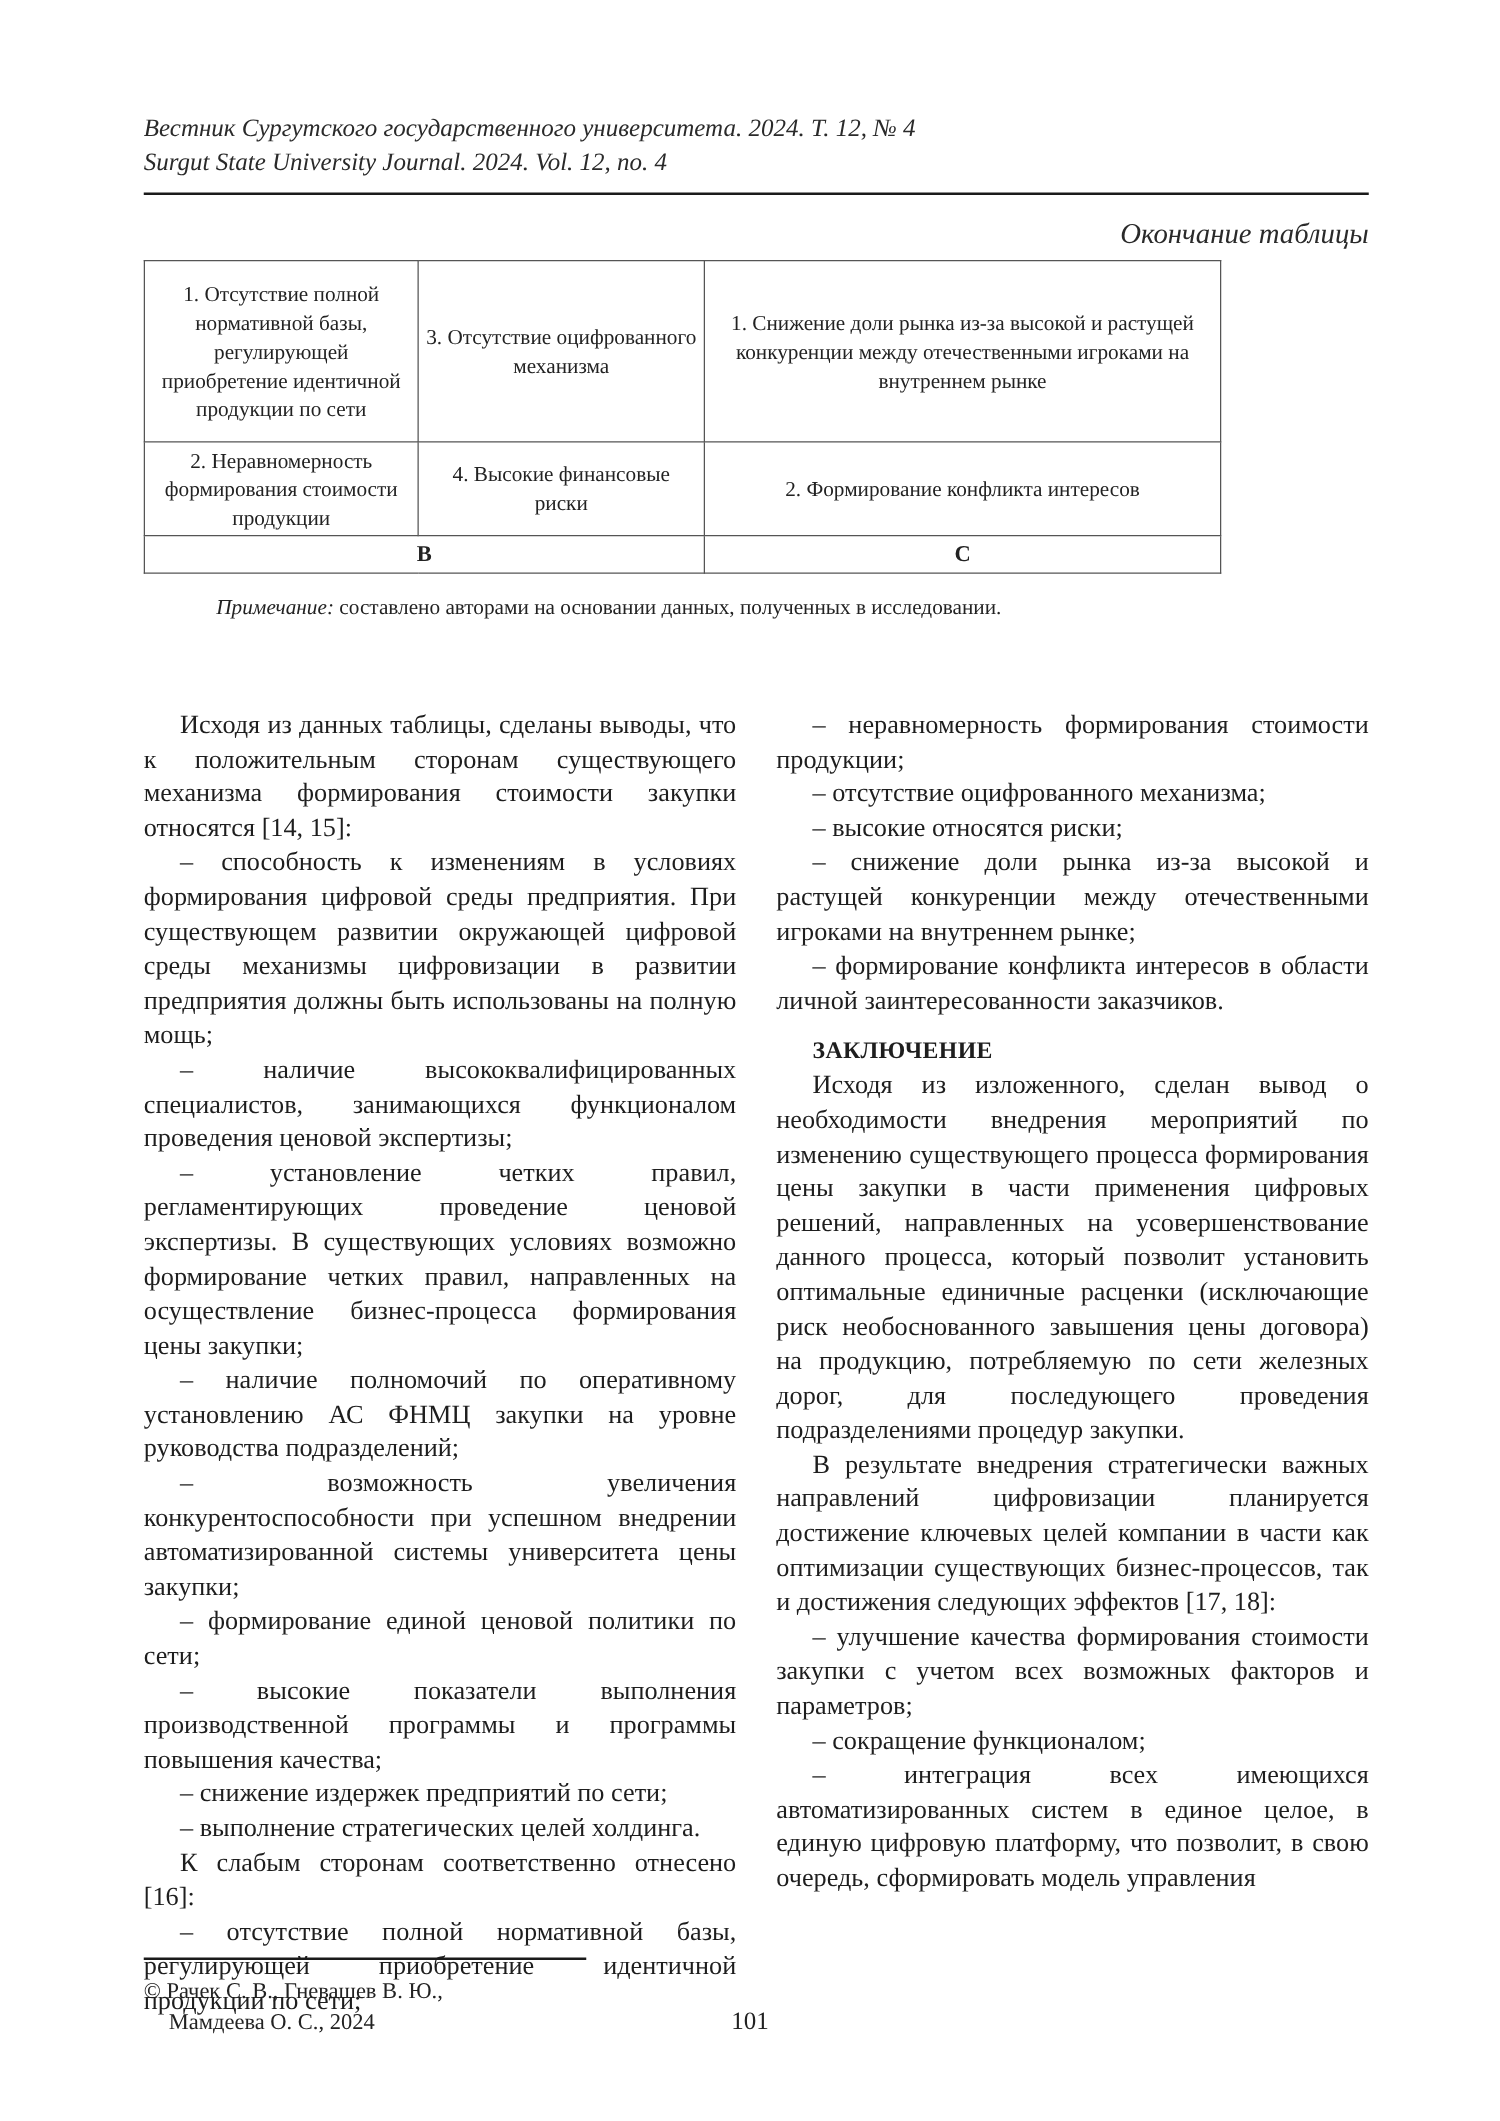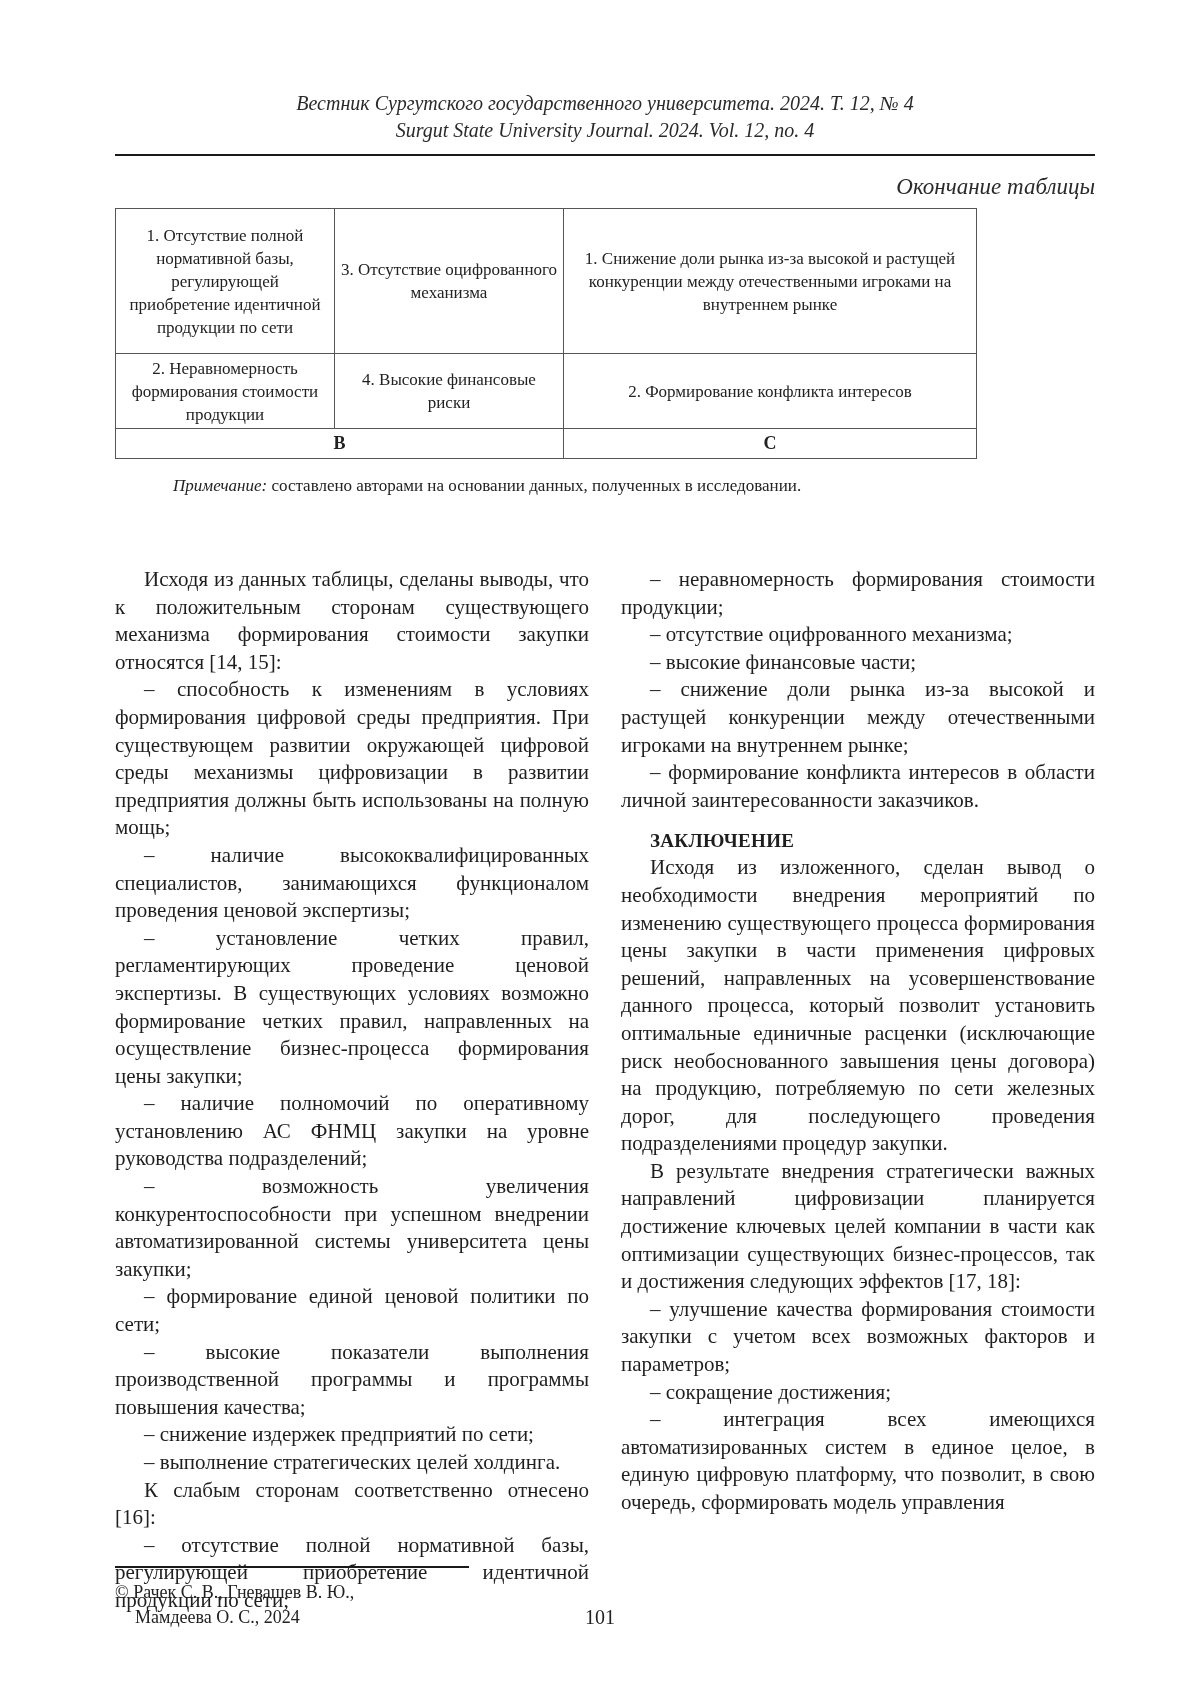--- a/index.html
+++ b/index.html
@@ -1,18 +1,18 @@
 <!DOCTYPE html>
 <html><head>
 <meta charset="utf-8">
 <style>
   html, body { margin:0; padding:0; background:#ffffff; }
   body { width:1200px; height:1697px; position:relative; overflow:hidden; color:#1a1a1a;
          font-family:"Liberation Serif","DejaVu Serif",serif; }
-  .header { position:absolute; left:115px; top:90px; width:980px; text-align:center;
+  .header { position:absolute; left:115px; top:90px; width:980px; text-align:left;
             font-style:italic; font-size:20px; line-height:27px; color:#2a2a2a; }
   .header-rule { position:absolute; left:115px; top:154px; width:980px; height:0;
                  border-top:2.5px solid #1a1a1a; }
   .table-caption { position:absolute; right:105px; top:174px; font-style:italic;
                    font-size:23px; color:#2a2a2a; }
   table.swot { position:absolute; left:115px; top:208px; width:862px; border-collapse:collapse;
                font-size:17px; line-height:23px; color:#222; }
   table.swot td { border:1.5px solid #555; text-align:center; vertical-align:middle; padding:1px 4px; }
   table.swot td.c1 { width:210px; }
   table.swot td.c2 { width:220px; }
@@ -75,28 +75,28 @@
   <p>– высокие показатели выполнения производственной программы и программы повышения качества;</p>
   <p>– снижение издержек предприятий по сети;</p>
   <p>– выполнение стратегических целей холдинга.</p>
   <p>К слабым сторонам соответственно отнесено [16]:</p>
   <p>– отсутствие полной нормативной базы, регулирующей приобретение идентичной продукции по сети;</p>
 </div>
 
 <div class="col right">
   <p>– неравномерность формирования стоимости продукции;</p>
   <p>– отсутствие оцифрованного механизма;</p>
-  <p>– высокие финансовые части;</p>
+  <p>– высокие относятся риски;</p>
   <p>– снижение доли рынка из-за высокой и растущей конкуренции между отечественными игроками на внутреннем рынке;</p>
   <p>– формирование конфликта интересов в области личной заинтересованности заказчиков.</p>
   <h2>ЗАКЛЮЧЕНИЕ</h2>
   <p>Исходя из изложенного, сделан вывод о необходимости внедрения мероприятий по изменению существующего процесса формирования цены закупки в части применения цифровых решений, направленных на усовершенствование данного процесса, который позволит установить оптимальные единичные расценки (исключающие риск необоснованного завышения цены договора) на продукцию, потребляемую по сети железных дорог, для последующего проведения подразделениями процедур закупки.</p>
   <p>В результате внедрения стратегически важных направлений цифровизации планируется достижение ключевых целей компании в части как оптимизации существующих бизнес-процессов, так и достижения следующих эффектов [17, 18]:</p>
   <p>– улучшение качества формирования стоимости закупки с учетом всех возможных факторов и параметров;</p>
-  <p>– сокращение достижения;</p>
+  <p>– сокращение функционалом;</p>
   <p>– интеграция всех имеющихся автоматизированных систем в единое целое, в единую цифровую платформу, что позволит, в свою очередь, сформировать модель управления</p>
 </div>
 
 <div class="footer-rule"></div>
 <div class="copyright">
   <div>© Рачек С. В., Гневашев В. Ю.,</div>
   <div class="l2">Мамдеева О. С., 2024</div>
 </div>
 <div class="page-number">101</div>
 

